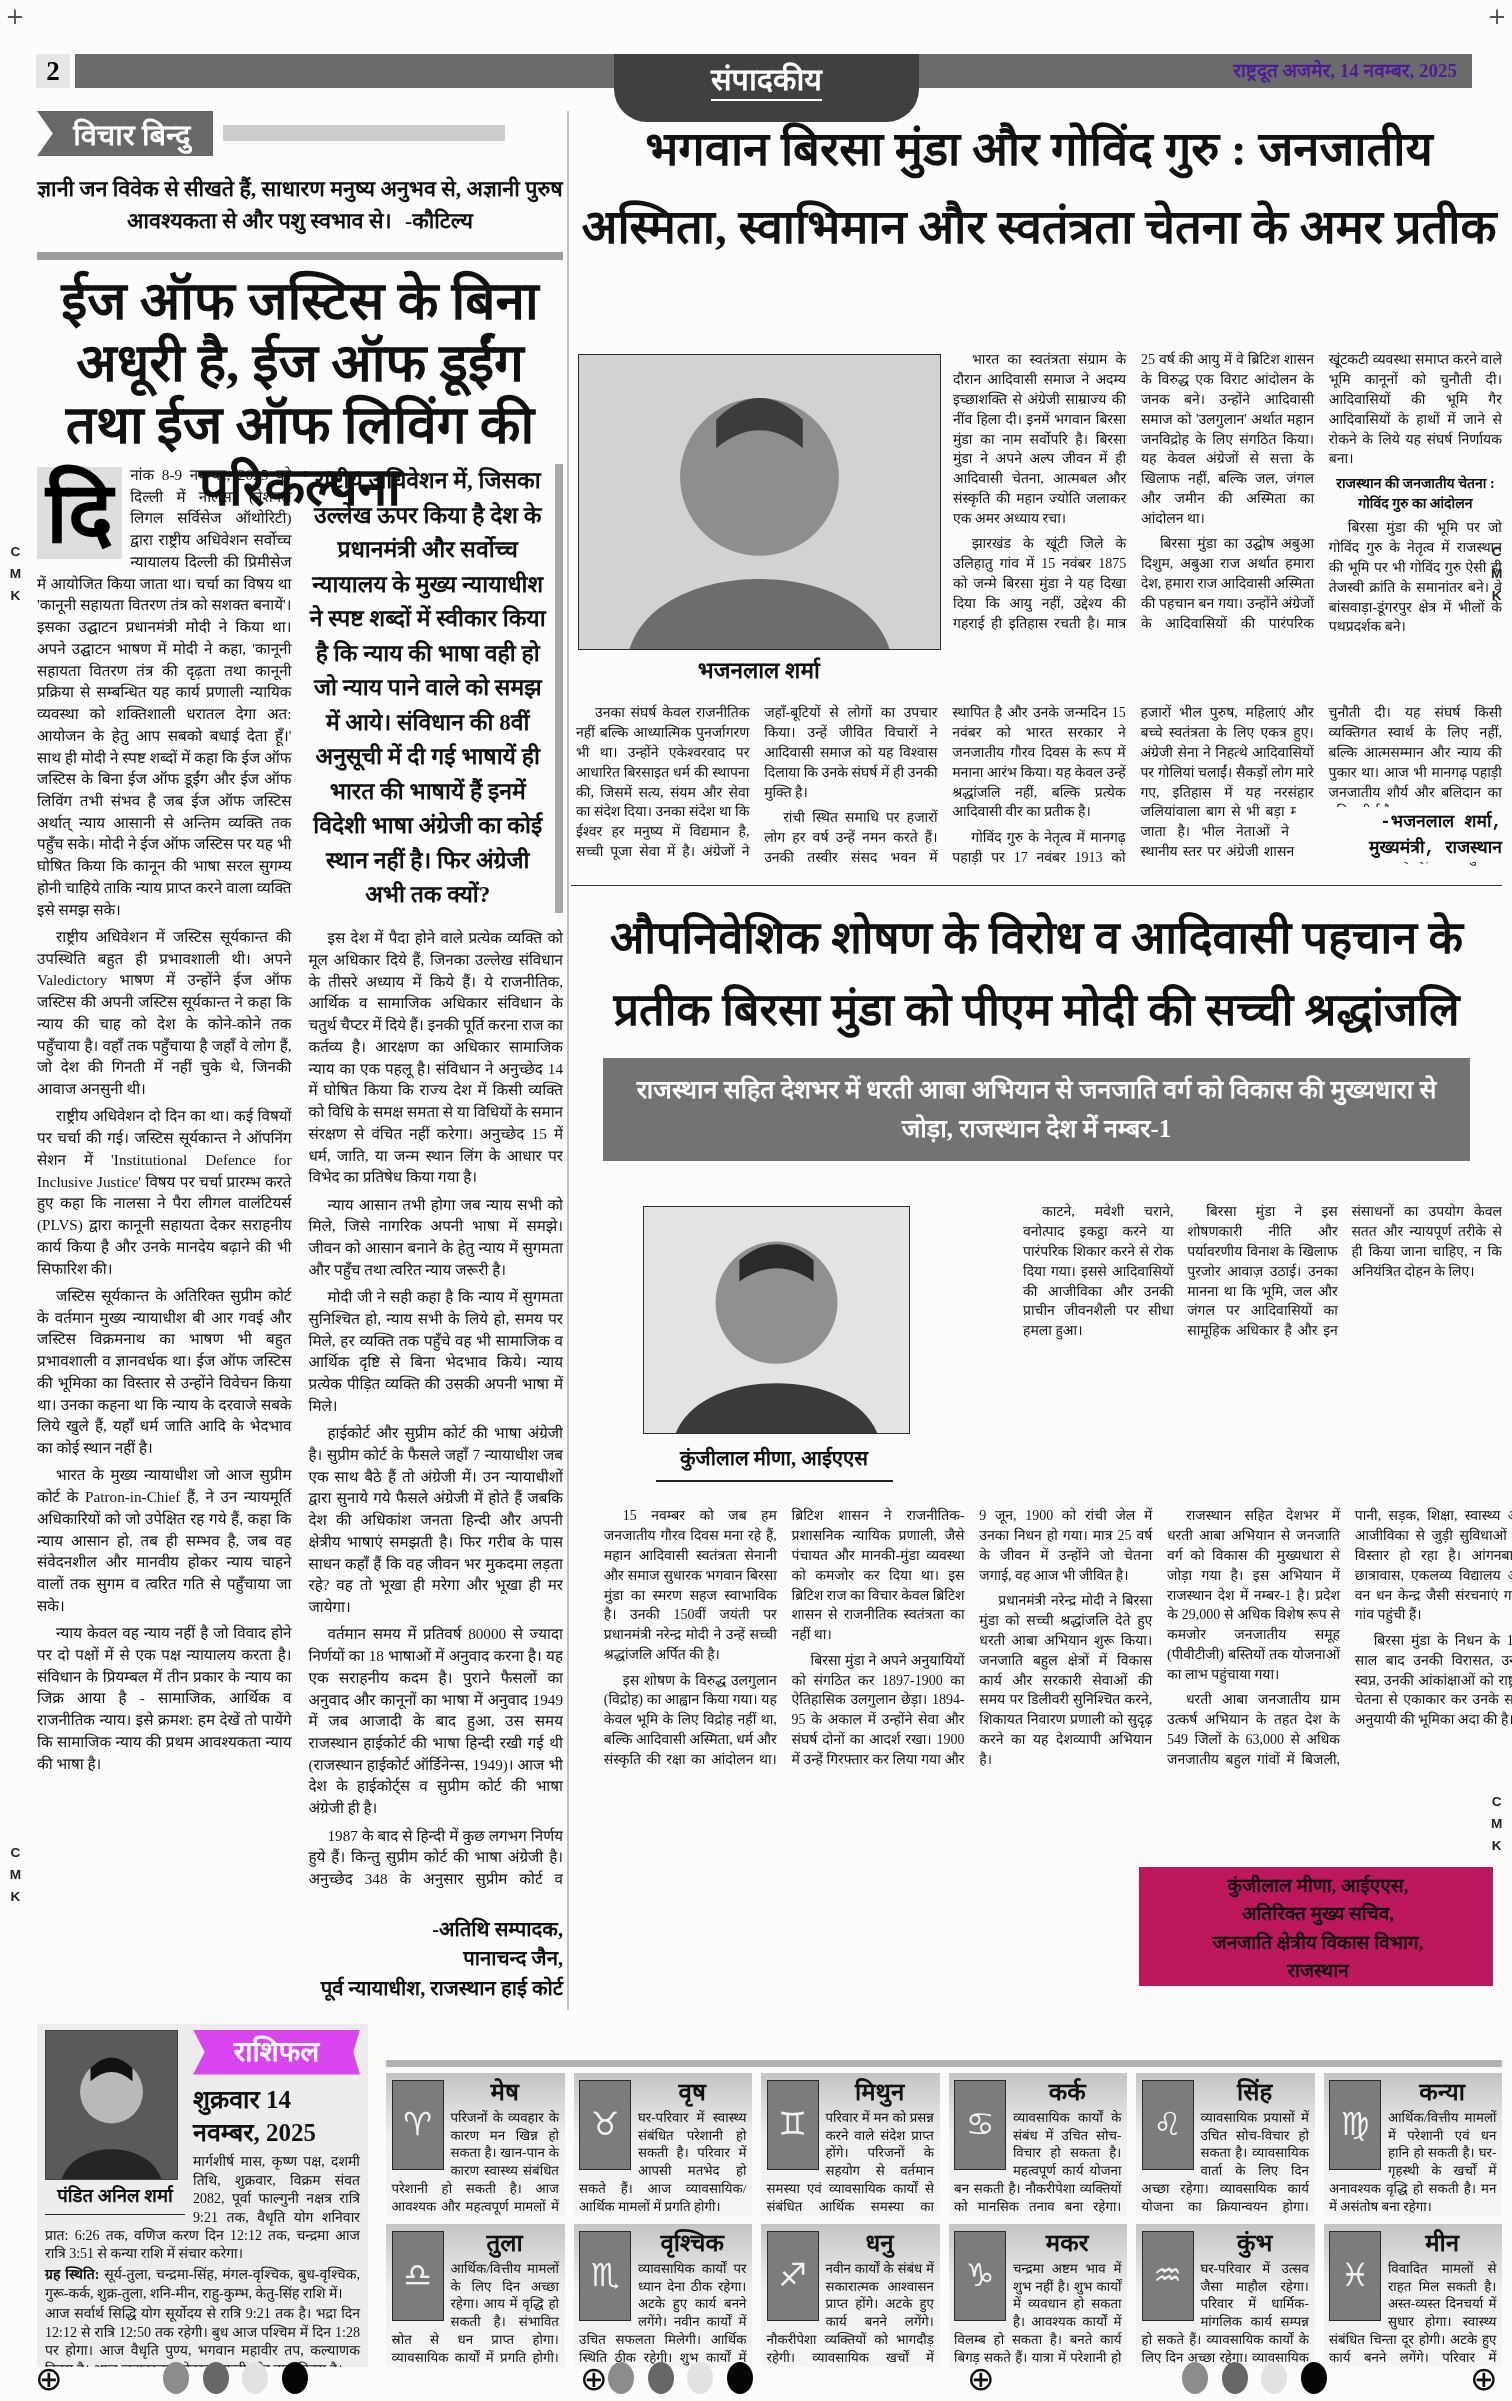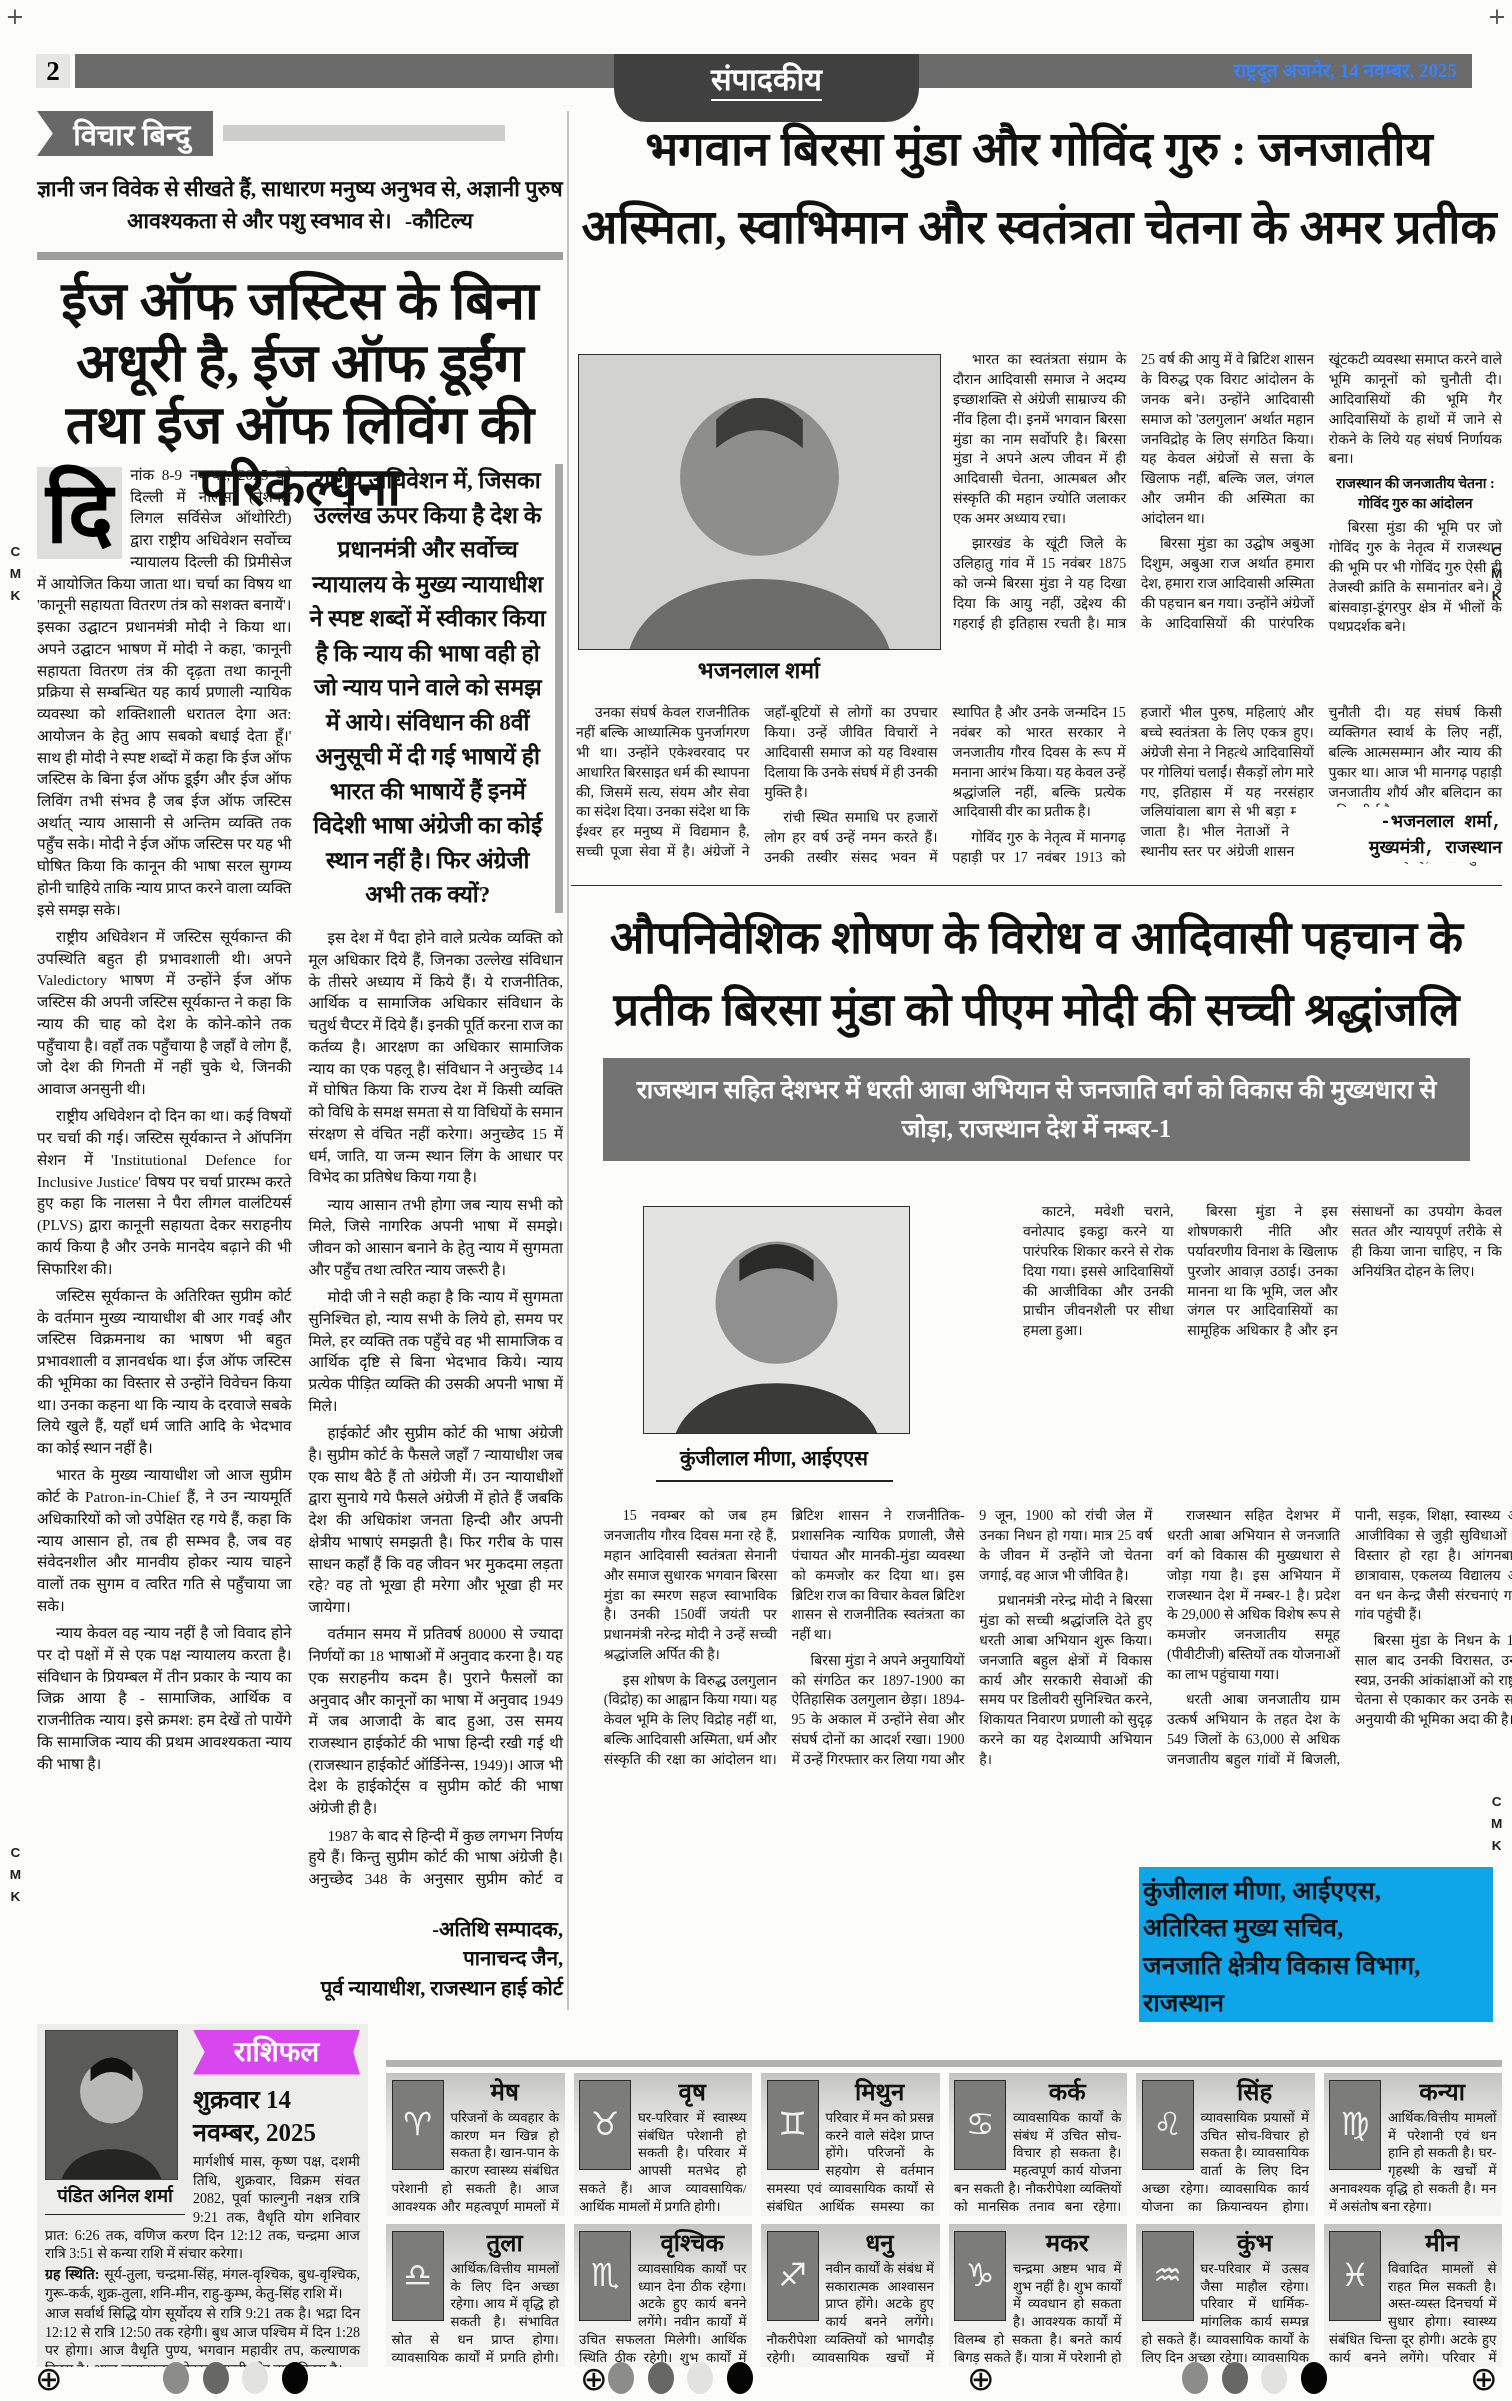--- a/index.html
+++ b/index.html
@@ -5,21 +5,21 @@
   html,body{margin:0;padding:0;background:#e9e9e7;}
   #page{position:relative;width:1512px;height:2401px;background:#fcfcfa;
         font-family:"Liberation Serif","DejaVu Serif",serif;color:#111;overflow:hidden;}
   
   .pageno{position:absolute;left:36px;top:54px;width:34px;height:34px;background:#e6e6e4;
           color:#000;font-size:27px;font-weight:bold;display:flex;align-items:center;justify-content:center;}
   .mastbar{position:absolute;left:75px;top:54px;width:1397px;height:34px;background:#6b6b6b;}
   .secttab{position:absolute;left:614px;top:54px;width:305px;height:68px;background:#404040;
            border-radius:0 0 33px 33px;display:flex;justify-content:center;}
   .secttab span{color:#fff;font-size:30.5px;font-weight:bold;margin-top:3.4px;border-bottom:2.3px solid #fff;height:42px;}
-  .edate{position:absolute;right:55px;top:54px;height:34px;line-height:34px;color:#3b82f6;
+  .edate{position:absolute;right:55px;top:54px;height:34px;line-height:34px;color:#4c1d95;
          font-size:19px;font-weight:bold;text-align:right;}
   
   .para{margin:0 0 5.6px 0;text-align:justify;text-indent:19px;}
   .vrule{position:absolute;background:#c2c2c0;}
   
   .vichar-flag{position:absolute;left:37px;top:111px;width:176px;height:45px;background:#686868;
                clip-path:polygon(0 0,100% 0,100% 100%,0 100%,9% 50%);
                display:flex;align-items:center;justify-content:center;}
   .vichar-flag span{color:#fff;font-size:29px;font-weight:bold;padding-left:13.6px;}
   .vichar-strip{position:absolute;left:223px;top:125px;width:282px;height:16px;background:#cdcdcb;}
@@ -54,22 +54,22 @@
   
   .tribart{position:absolute;left:571px;top:885px;width:931px;height:1126px;border-top:1.7px solid #333;}
   .thead{margin-top:16px;text-align:center;font-size:45px;font-weight:bold;line-height:1.6;}
   .deck{margin:12.4px 32px 0 32px;background:#737373;color:#fff;text-align:center;
         font-size:25px;font-weight:bold;line-height:1.55;padding:12.4px 20.3px;}
   .ttext-a{position:absolute;left:452px;top:316px;width:479px;height:294px;overflow:hidden;
            column-count:3;column-gap:13.6px;font-size:14px;line-height:1.42;}
   .ttext-b{position:absolute;left:6.8px;top:620px;width:924px;height:478px;overflow:hidden;
            column-count:5;column-gap:14.7px;font-size:14px;line-height:1.42;margin-left:26px;}
   .tcap-rule{position:absolute;left:85px;top:594px;width:237px;height:1.7px;background:#222;}
-  .tbyline{position:absolute;right:9px;top:981px;width:350px;background:#0ea5e9;
-           text-align:left;font-size:25px;font-weight:bold;line-height:1.5;padding:4.5px 0 0 4.5px;}
+  .tbyline{position:absolute;right:9px;top:981px;width:350px;background:#be185d;
+           text-align:center;font-size:19px;font-weight:bold;line-height:1.5;padding:4.5px 0 0 4.5px;}
   
   .rash{position:absolute;left:37px;top:2024px;width:1465px;height:350px;}
   .panel{position:absolute;left:0;top:0;width:331px;height:343px;background:#ededeb;
          padding:5.6px 8px;box-sizing:border-box;font-size:14px;line-height:1.32;overflow:hidden;}
   .pfloat{float:left;width:140px;margin-right:8px;}
   .pandit-frame{border:1.1px solid #444;width:131px;height:148px;background:#555;overflow:hidden;}
   .pandit-frame svg{display:block;width:100%;height:100%;}
   .pandit-cap{text-align:center;font-size:18.6px;font-weight:bold;margin-top:4.5px;
               border-bottom:1.7px solid #222;padding-bottom:5.6px;}
   .ribbon{background:#d946ef;color:#fff;height:45px;margin-right:-11.3px;display:flex;

